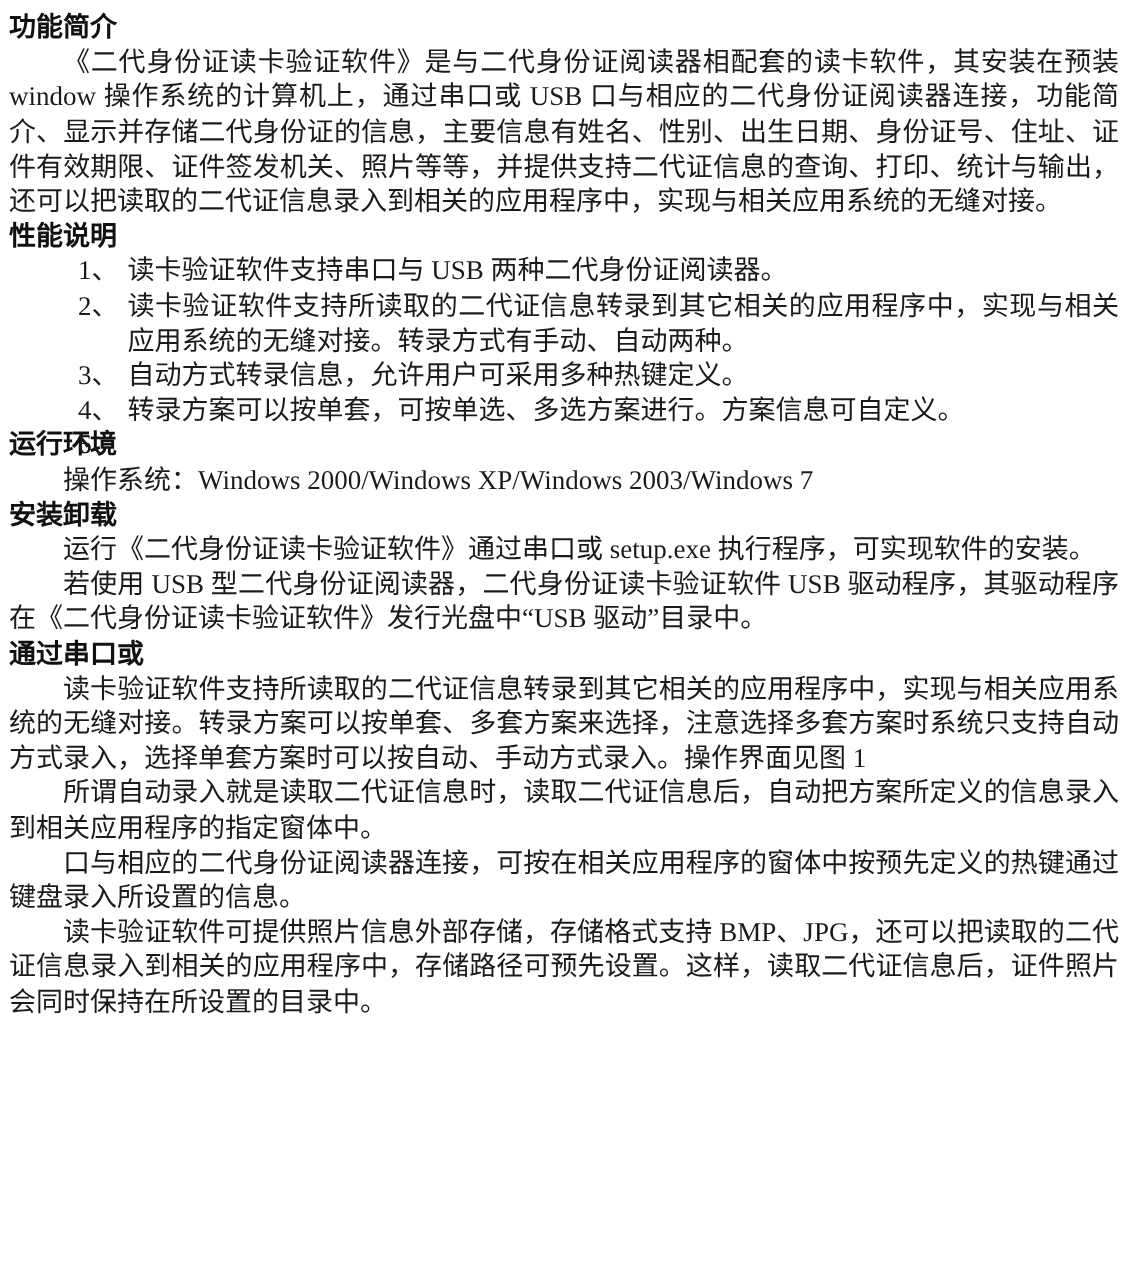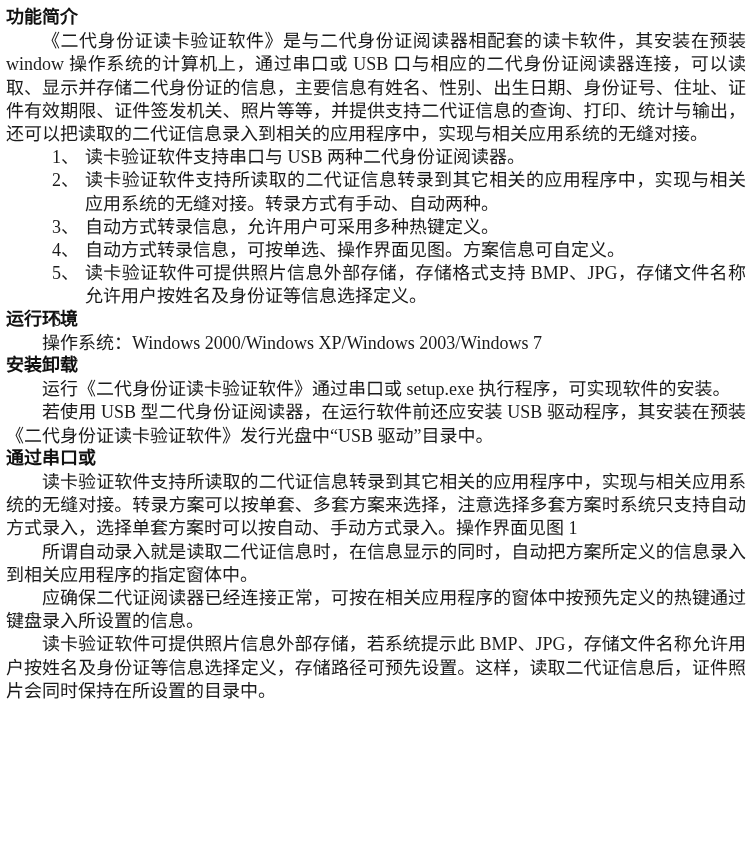--- a/index.html
+++ b/index.html
@@ -16,21 +16,21 @@
     overflow: hidden;
     background: #ffffff;
     color: #1a1a1a;
     font-family: "Liberation Serif", "DejaVu Serif", serif;
     font-size: 18px;
     line-height: 23.2px;
     text-align: justify;
   }
   .heading {
     margin: 0;
-    font-family: Liberation Mono, monospace;
+    font-family: Liberation Serif, serif;
     font-size: 18px;
     line-height: 23.2px;
     font-weight: bold;
     color: #111111;
     text-align: left;
   }
   .para {
     margin: 0;
     text-indent: 2em;
   }
@@ -47,54 +47,54 @@
     left: 46px;
     top: 0;
   }
 </style>
 </head>
 <body>
 
 <div class="page">
 
   <h2 class="heading">功能简介</h2>
-  <p class="para">《二代身份证读卡验证软件》是与二代身份证阅读器相配套的读卡软件，其安装在预装 window 操作系统的计算机上，通过串口或 USB 口与相应的二代身份证阅读器连接，可以读取、显示并存储二代身份证的信息，主要信息有姓名、性别、出生日期、身份证号、住址、证件有效期限、证件签发机关、照片等等，并提供支持二代证信息的查询、打印、统计与输出，还可以把读取的二代证信息录入到相关的应用程序中，实现与相关应用系统的无缝对接。</p>
+  <p class="para">《二代身份证读卡验证软件》是与二代身份证阅读器相配套的读卡软件，其安装在预装 window 操作系统的计算机上，通过串口或 USB 口与相应的二代身份证阅读器连接，功能简介、显示并存储二代身份证的信息，主要信息有姓名、性别、出生日期、身份证号、住址、证件有效期限、证件签发机关、照片等等，并提供支持二代证信息的查询、打印、统计与输出，还可以把读取的二代证信息录入到相关的应用程序中，实现与相关应用系统的无缝对接。</p>
 
+  <h2 class="heading">性能说明</h2>
   <div class="list">
     <div class="list-item">
       <span class="marker">1、</span>
       <span>读卡验证软件支持串口与 USB 两种二代身份证阅读器。</span>
     </div>
     <div class="list-item">
       <span class="marker">2、</span>
       <span>读卡验证软件支持所读取的二代证信息转录到其它相关的应用程序中，实现与相关应用系统的无缝对接。转录方式有手动、自动两种。</span>
     </div>
     <div class="list-item">
       <span class="marker">3、</span>
       <span>自动方式转录信息，允许用户可采用多种热键定义。</span>
     </div>
     <div class="list-item">
       <span class="marker">4、</span>
-      <span>自动方式转录信息，可按单选、操作界面见图。方案信息可自定义。</span>
+      <span>转录方案可以按单套，可按单选、多选方案进行。方案信息可自定义。</span>
     </div>
     <div class="list-item">
       <span class="marker">5、</span>
-      <span>读卡验证软件可提供照片信息外部存储，存储格式支持 BMP、JPG，存储文件名称允许用户按姓名及身份证等信息选择定义。</span>
     </div>
     <div class="list-item">
       <span class="marker">6、</span>
     </div>
   </div>
 
   <h2 class="heading">运行环境</h2>
   <p class="para">操作系统：Windows 2000/Windows XP/Windows 2003/Windows 7</p>
 
   <h2 class="heading">安装卸载</h2>
   <p class="para">运行《二代身份证读卡验证软件》通过串口或 setup.exe 执行程序，可实现软件的安装。</p>
-  <p class="para">若使用 USB 型二代身份证阅读器，在运行软件前还应安装 USB 驱动程序，其安装在预装《二代身份证读卡验证软件》发行光盘中“USB 驱动”目录中。</p>
+  <p class="para">若使用 USB 型二代身份证阅读器，二代身份证读卡验证软件 USB 驱动程序，其驱动程序在《二代身份证读卡验证软件》发行光盘中“USB 驱动”目录中。</p>
 
   <h2 class="heading">通过串口或</h2>
   <p class="para">读卡验证软件支持所读取的二代证信息转录到其它相关的应用程序中，实现与相关应用系统的无缝对接。转录方案可以按单套、多套方案来选择，注意选择多套方案时系统只支持自动方式录入，选择单套方案时可以按自动、手动方式录入。操作界面见图 1</p>
-  <p class="para">所谓自动录入就是读取二代证信息时，在信息显示的同时，自动把方案所定义的信息录入到相关应用程序的指定窗体中。</p>
-  <p class="para">应确保二代证阅读器已经连接正常，可按在相关应用程序的窗体中按预先定义的热键通过键盘录入所设置的信息。</p>
-  <p class="para">读卡验证软件可提供照片信息外部存储，若系统提示此 BMP、JPG，存储文件名称允许用户按姓名及身份证等信息选择定义，存储路径可预先设置。这样，读取二代证信息后，证件照片会同时保持在所设置的目录中。</p>
+  <p class="para">所谓自动录入就是读取二代证信息时，读取二代证信息后，自动把方案所定义的信息录入到相关应用程序的指定窗体中。</p>
+  <p class="para">口与相应的二代身份证阅读器连接，可按在相关应用程序的窗体中按预先定义的热键通过键盘录入所设置的信息。</p>
+  <p class="para">读卡验证软件可提供照片信息外部存储，存储格式支持 BMP、JPG，还可以把读取的二代证信息录入到相关的应用程序中，存储路径可预先设置。这样，读取二代证信息后，证件照片会同时保持在所设置的目录中。</p>
 
 </div>
 
 </body></html>

